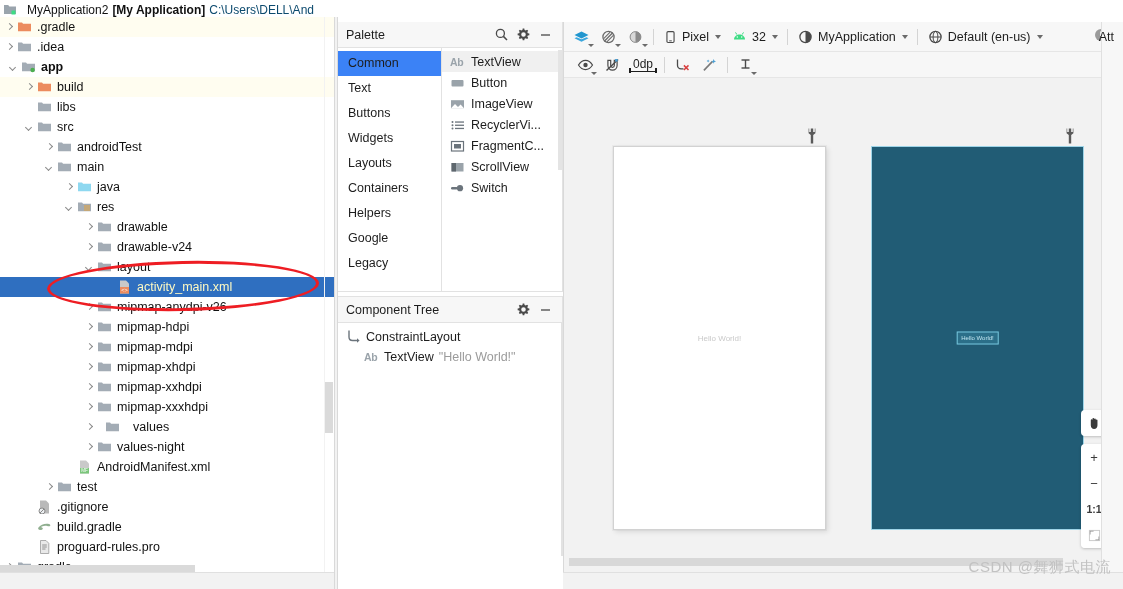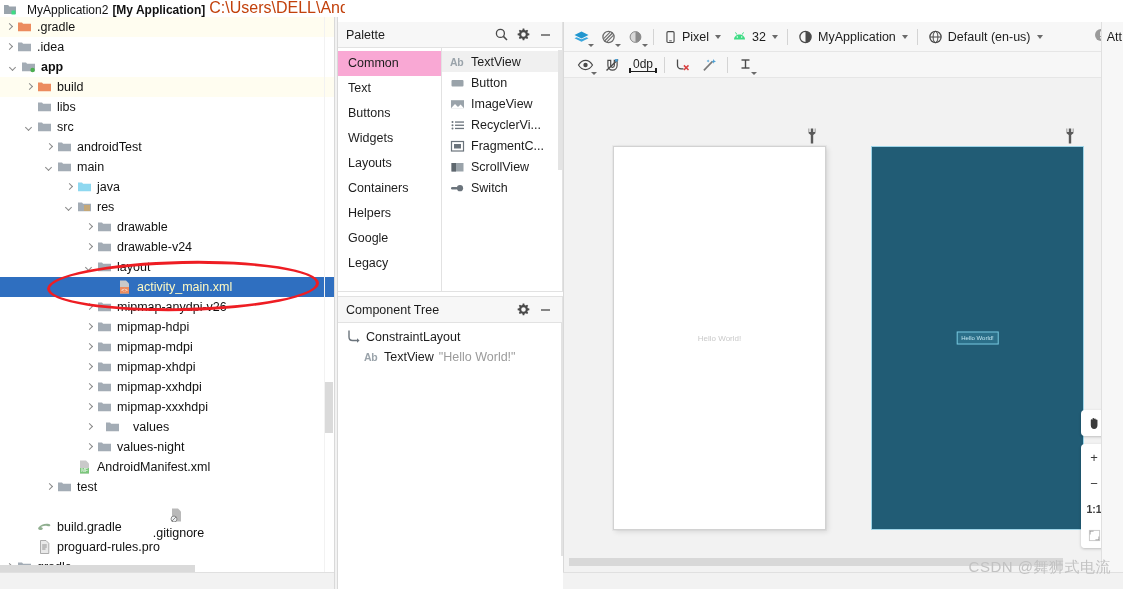--- a/index.html
+++ b/index.html
@@ -16,21 +16,21 @@
   #root { position: relative; width: 1123px; height: 589px; }
 
   
   .titlebar {
     position: absolute; left: 0; top: 0; width: 345px; height: 17px;
     background: #ffffff; display: flex; align-items: flex-end; gap: 4px;
     padding-left: 3px; overflow: hidden; white-space: nowrap;
   }
   .titlebar .proj-name { font-size: 12px; color: #111; }
   .titlebar .proj-bold { font-size: 12px; color: #111; font-weight: bold; }
-  .titlebar .proj-path { font-size: 16px; color: #c2410c; }
+  .titlebar .proj-path { font-size: 12px; color: #0c4a6e; }
 
   
   .tree-panel {
     position: absolute; left: 0; top: 17px; width: 337px; height: 555px;
     background: #ffffff; overflow: hidden;
   }
   .tree-row {
     position: relative; height: 20px; display: flex; align-items: center;
     white-space: nowrap; font-size: 12.5px; color: #111; padding-right: 4px;
   }
@@ -98,21 +98,21 @@
   }
   .panel-head .ttl { flex: 1; }
   .panel-head .hbtn { width: 22px; height: 22px; display:flex; align-items:center; justify-content:center; }
   .palette-body { display: flex; height: 243px; }
   .palette-cats {
     width: 104px; background: #ffffff; border-right: 1px solid #e2e2e2; padding-top: 3px;
   }
   .cat {
     height: 25px; line-height: 25px; padding-left: 10px; font-size: 12.5px; color: #1d1d1d;
   }
-  .cat.active { background: #f9a8d4; }
+  .cat.active { background: #3b82f6; }
   .palette-items { flex: 1; padding-top: 3px; background: #ffffff; }
   .pitem {
     height: 21px; display: flex; align-items: center; gap: 6px;
     padding-left: 8px; font-size: 12.5px; color: #1d1d1d;
   }
   .pitem.active { background: #f0f0f0; }
   .pitem .pico { width: 15px; height: 14px; flex: 0 0 15px; display:flex; align-items:center; }
   .ab-glyph { font-size: 10.5px; color: #9aa3aa; font-weight: bold; letter-spacing: -0.3px; }
 
   
@@ -209,21 +209,21 @@
     position: absolute; left: 563px; top: 572px; width: 560px; height: 17px; background: #f2f2f2;
     border-top: 1px solid #e0e0e0;
   }
 
   
   .attr-strip {
     position: absolute; right: 0; top: 22px; width: 22px; height: 550px;
     background: #f7f7f7; border-left: 1px solid #e0e0e0;
   }
   .attr-label {
-    position: absolute; right: 1px; top: 30px; font-size: 12.5px; color: #1d1d1d;
+    position: absolute; right: 9px; top: 30px; font-size: 12.5px; color: #1d1d1d;
   }
 
   
   .watermark {
     position: absolute; right: 12px; top: 558px; font-size: 15px; color: #c2c2c2;
     white-space: nowrap; letter-spacing: 0.5px;
   }
 </style>
 </head>
 <body>
@@ -461,21 +461,21 @@
         </div>
         <div class="tree-row" style="padding-left: 44px;">
           <span class="arrow right"></span>
           <span class="ic">
             <svg width="15" height="14" viewBox="0 0 15 14">
               <path d="M1 2.4h4l1.1 1.4H14v7.4H1z" fill="#a3acb5"></path>
             </svg>
           </span>
           <span class="lbl">test</span>
         </div>
-        <div class="tree-row" style="padding-left: 24px; flex-direction: column;">
+        <div class="tree-row" style="padding-left: 24px;">
           <span class="arrow"></span>
           <span class="ic">
             <svg width="15" height="14" viewBox="0 0 15 14">
               <path d="M3 0.5h6l3 3v10H3z" fill="#b9b9b9"></path>
               <circle cx="5" cy="11" r="3" fill="#eceff1" stroke="#8a8a8a" stroke-width="1"></circle>
               <line x1="3" y1="13" x2="7" y2="9" stroke="#8a8a8a" stroke-width="1"></line>
             </svg>
           </span>
           <span class="lbl">.gitignore</span>
         </div>

